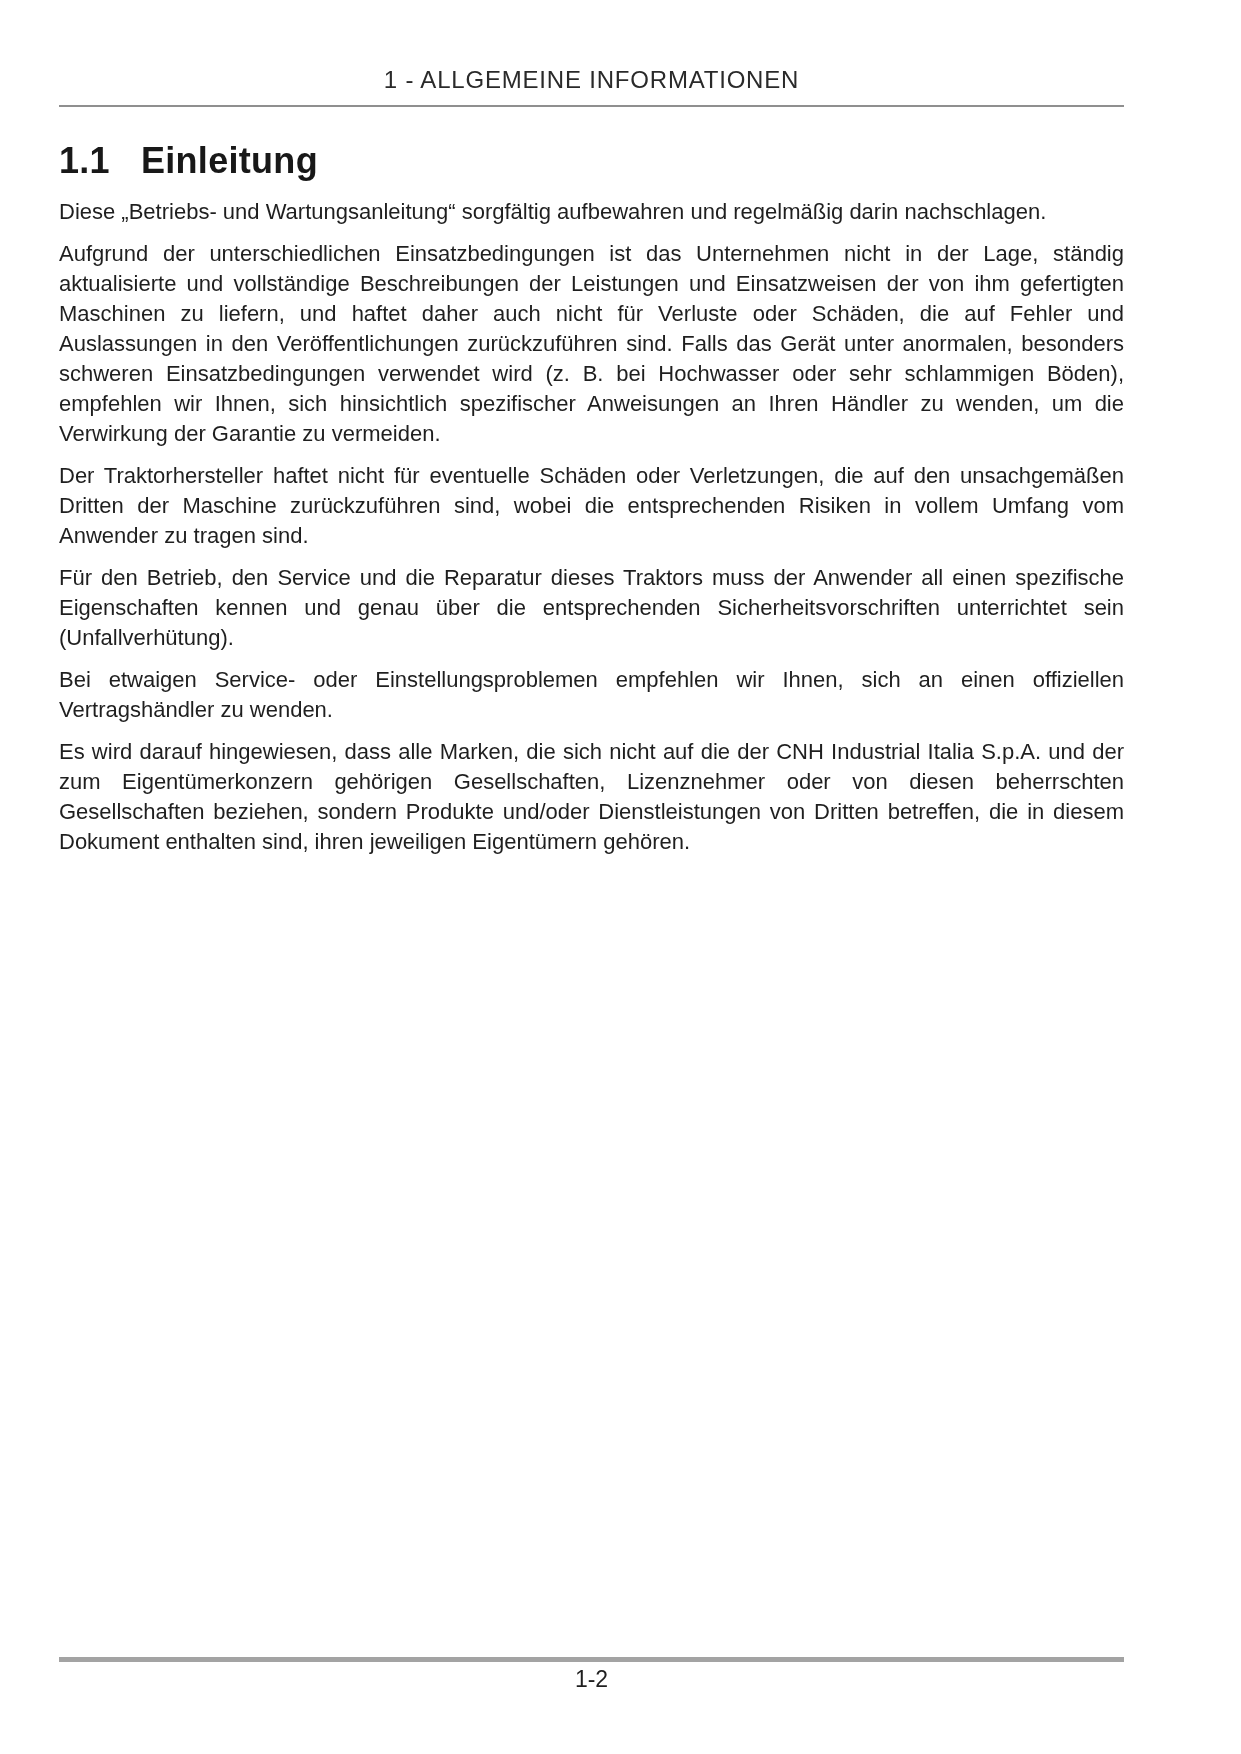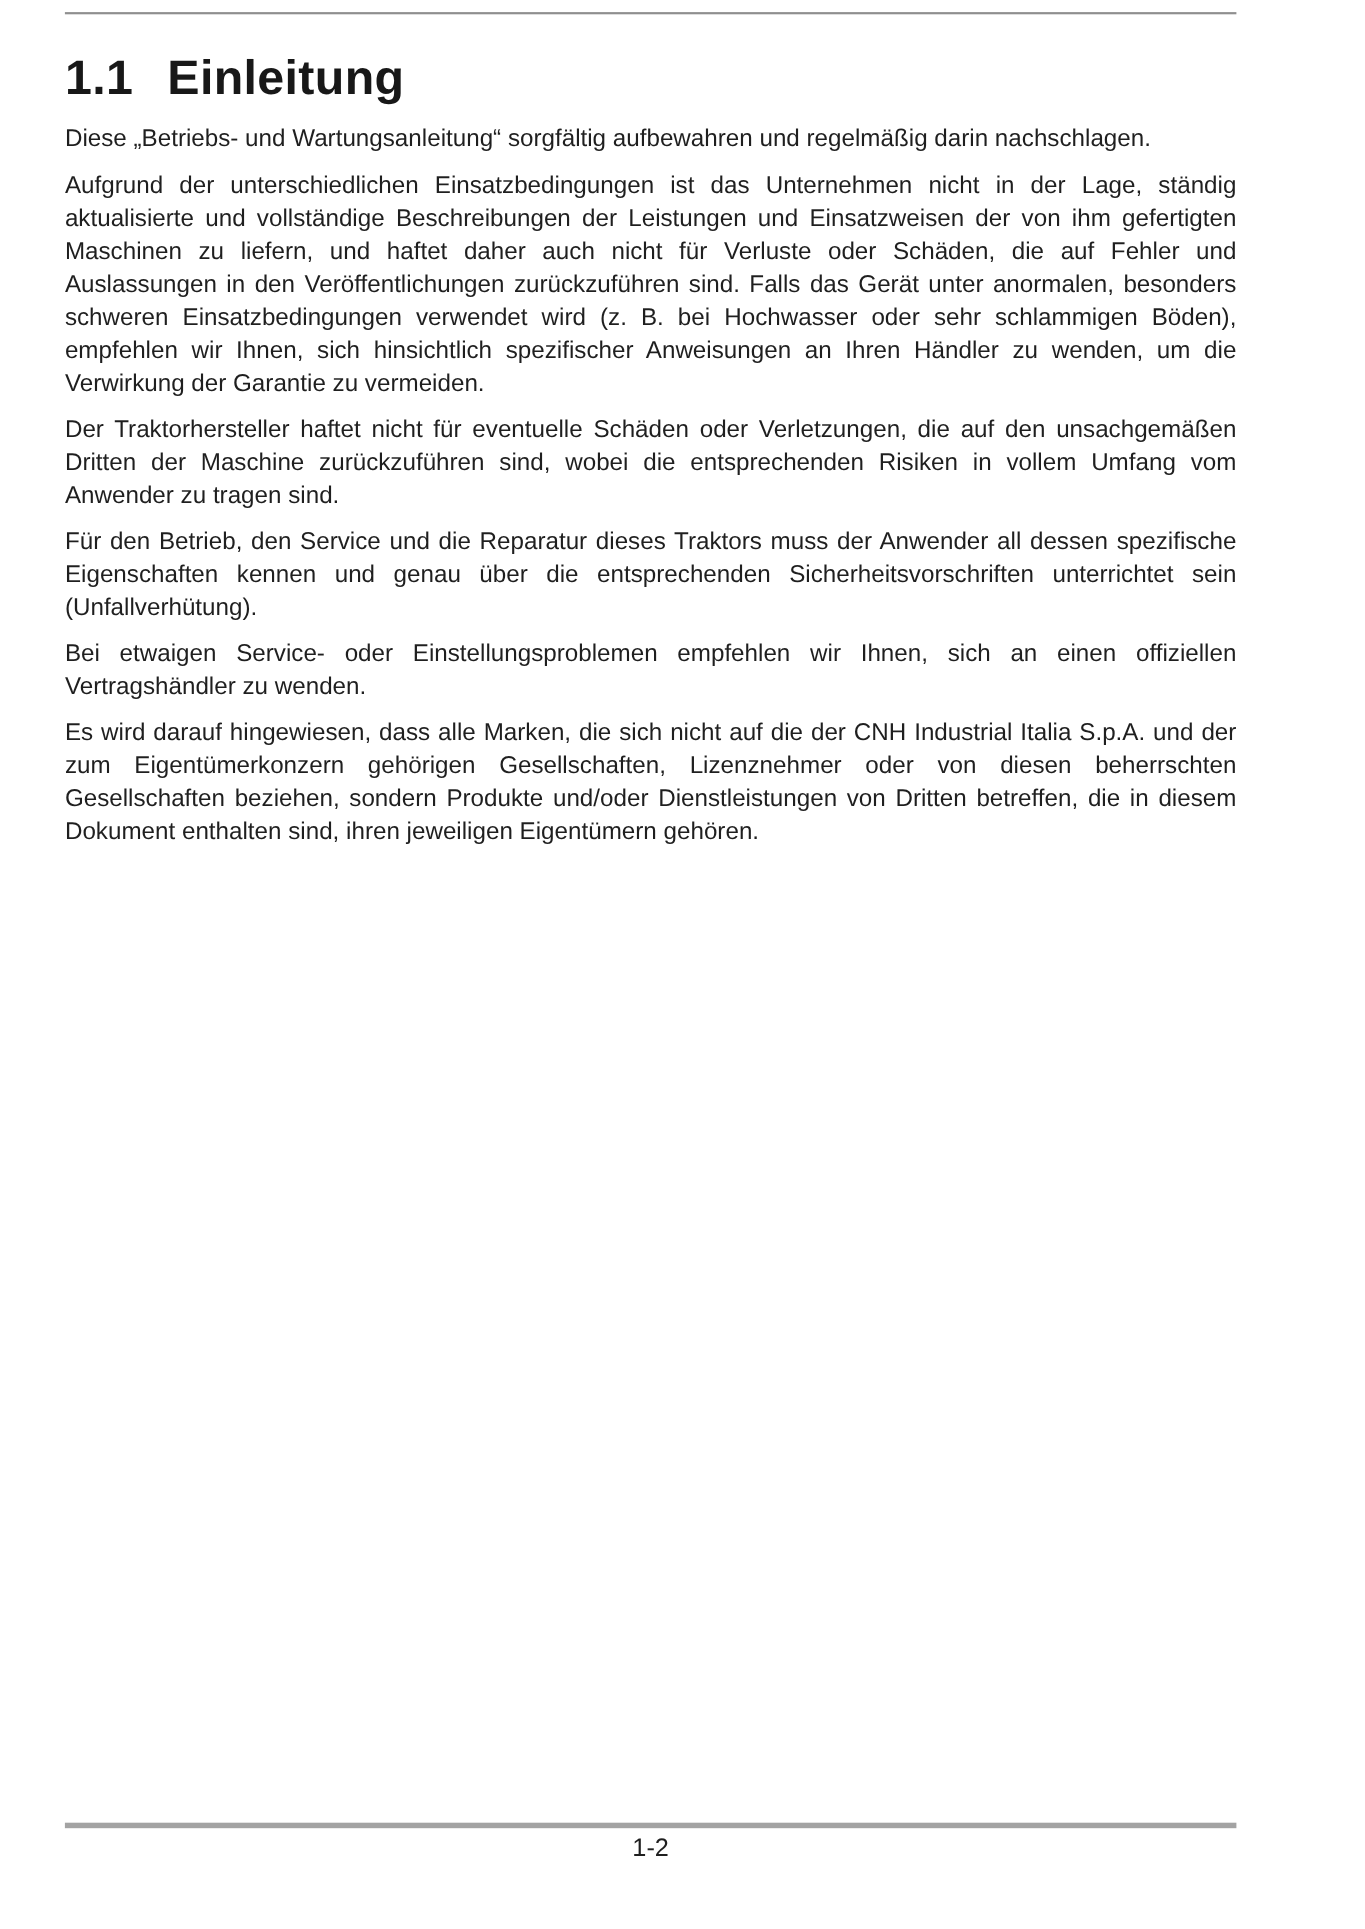--- a/index.html
+++ b/index.html
@@ -35,21 +35,21 @@
     margin-top: 11px;
     border: none;
     border-top: 2px solid #8f8f8f;
     height: 0;
   }
   .section-heading {
     margin-top: 33px;
     display: flex;
     align-items: baseline;
     gap: 31px;
-    font-size: 44px;
+    font-size: 36px;
     font-weight: 700;
     letter-spacing: 0.3px;
     color: #181818;
   }
   .body-text p {
     margin: 12px 0 0 0;
     font-size: 22px;
     line-height: 30px;
     text-align: justify;
     color: #1f1f1f;
@@ -71,33 +71,34 @@
     font-size: 23px;
     color: #1f1f1f;
   }
 </style>
 </head>
 <body>
 
 <div class="page">
   <div class="content">
 
+    <div class="running-header">1 - ALLGEMEINE INFORMATIONEN</div>
 
     <hr class="header-rule">
 
     <div class="section-heading">
       <span>1.1</span>
       <span>Einleitung</span>
     </div>
 
     <div class="body-text">
       <p>Diese „Betriebs- und Wartungsanleitung“ sorgfältig aufbewahren und regelmäßig darin nachschlagen.</p>
       <p>Aufgrund der unterschiedlichen Einsatzbedingungen ist das Unternehmen nicht in der Lage, ständig aktualisierte und vollständige Beschreibungen der Leistungen und Einsatzweisen der von ihm gefertigten Maschinen zu liefern, und haftet daher auch nicht für Verluste oder Schäden, die auf Fehler und Auslassungen in den Veröffentlichungen zurückzuführen sind. Falls das Gerät unter anormalen, besonders schweren Einsatzbedingungen verwendet wird (z. B. bei Hochwasser oder sehr schlammigen Böden), empfehlen wir Ihnen, sich hinsichtlich spezifischer Anweisungen an Ihren Händler zu wenden, um die Verwirkung der Garantie zu vermeiden.</p>
       <p>Der Traktorhersteller haftet nicht für eventuelle Schäden oder Verletzungen, die auf den unsachgemäßen Dritten der Maschine zurückzuführen sind, wobei die entsprechenden Risiken in vollem Umfang vom Anwender zu tragen sind.</p>
-      <p>Für den Betrieb, den Service und die Reparatur dieses Traktors muss der Anwender all dessen spezifische Eigenschaften kennen und genau über die entsprechenden Sicherheitsvorschriften unterrichtet sein (Unfallverhütung).</p>
+      <p>Für den Betrieb, den Service und die Reparatur dieses Traktors muss der Anwender all einen spezifische Eigenschaften kennen und genau über die entsprechenden Sicherheitsvorschriften unterrichtet sein (Unfallverhütung).</p>
       <p>Bei etwaigen Service- oder Einstellungsproblemen empfehlen wir Ihnen, sich an einen offiziellen Vertragshändler zu wenden.</p>
       <p>Es wird darauf hingewiesen, dass alle Marken, die sich nicht auf die der CNH Industrial Italia S.p.A. und der zum Eigentümerkonzern gehörigen Gesellschaften, Lizenznehmer oder von diesen beherrschten Gesellschaften beziehen, sondern Produkte und/oder Dienstleistungen von Dritten betreffen, die in diesem Dokument enthalten sind, ihren jeweiligen Eigentümern gehören.</p>
     </div>
   </div>
 
   <div class="footer">
     <span class="page-number">1-2</span>
   </div>
 </div>
 

